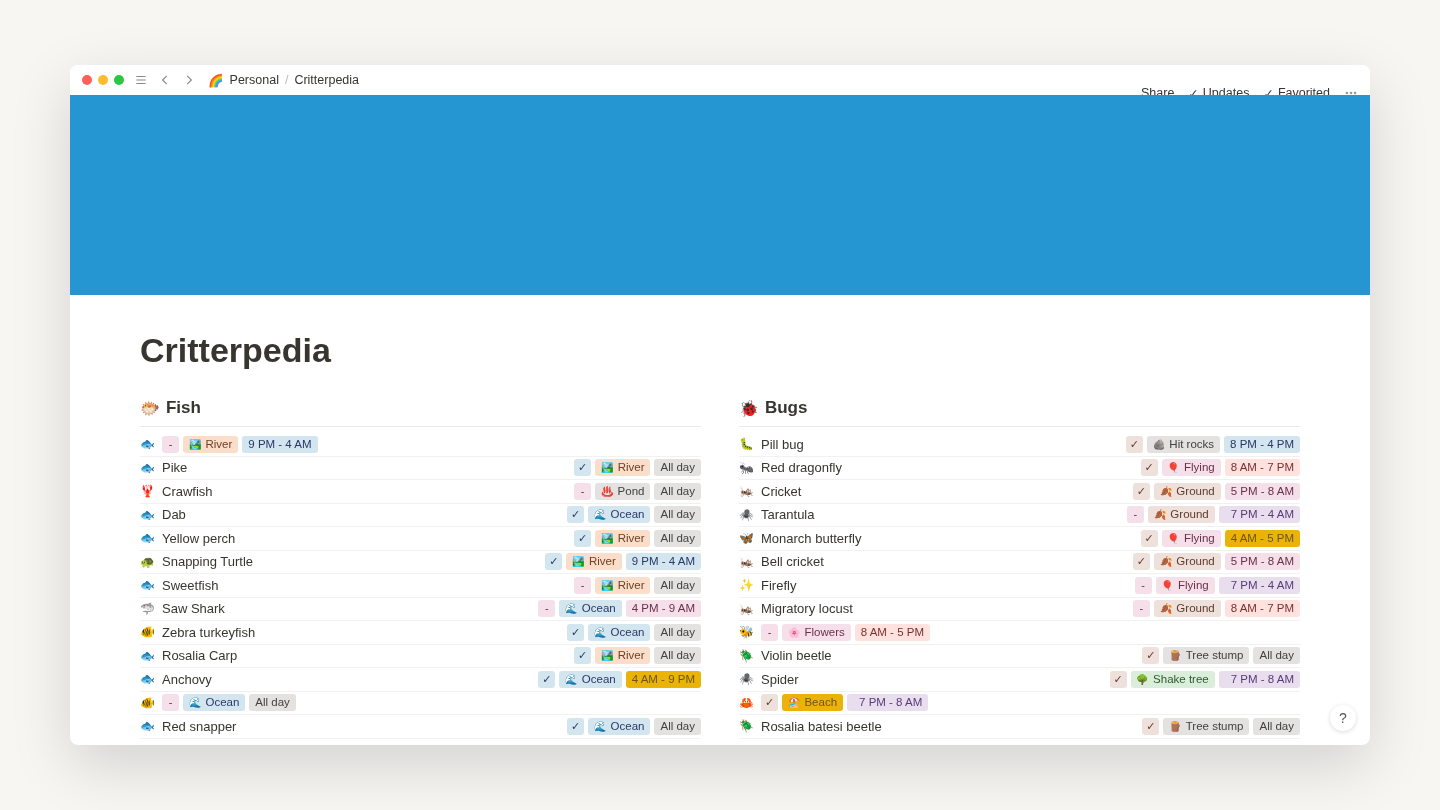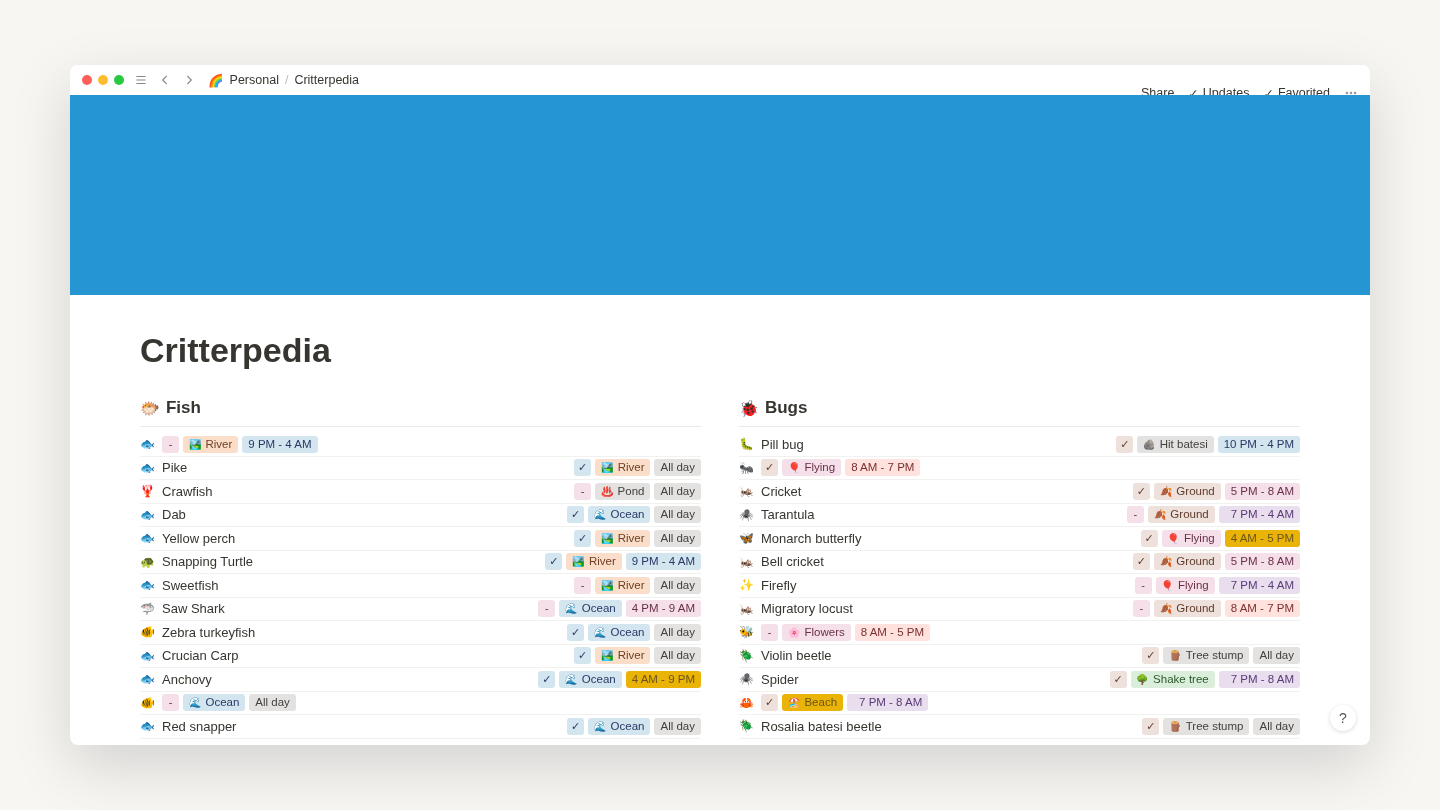--- a/index.html
+++ b/index.html
@@ -232,21 +232,21 @@
                   </span>
                   <span class="tag c-blue">
                     <span class="temoji">🌊</span>
                     <span>Ocean</span>
                   </span>
                   <span class="tag c-gray">All day</span>
                 </div>
               </div>
               <div class="row">
                 <span class="ricon">🐟</span>
-                <span class="rname">Crucian Carp</span>
+                <span class="rname">Rosalia Carp</span>
                 <div class="tags">
                   <span class="tag chk c-blue">
                     <span class="tick">✓</span>
                   </span>
                   <span class="tag c-orange">
                     <span class="temoji">🏞️</span>
                     <span>River</span>
                   </span>
                   <span class="tag c-gray">All day</span>
                 </div>
@@ -303,27 +303,28 @@
           <div id="bugs-rows">
               <div class="row">
                 <span class="ricon">🐛</span>
                 <span class="rname">Pill bug</span>
                 <div class="tags">
                   <span class="tag chk c-brown">
                     <span class="tick">✓</span>
                   </span>
                   <span class="tag c-gray">
                     <span class="temoji">🪨</span>
-                    <span>Hit batesi</span>
-                  </span>
-                  <span class="tag c-blue">10 PM - 4 PM</span>
+                    <span>Hit rocks</span>
+                  </span>
+                  <span class="tag c-blue">8 PM - 4 PM</span>
                 </div>
               </div>
               <div class="row">
                 <span class="ricon">🐜</span>
+                <span class="rname">Red dragonfly</span>
                 <div class="tags">
                   <span class="tag chk c-brown">
                     <span class="tick">✓</span>
                   </span>
                   <span class="tag c-pink">
                     <span class="temoji">🎈</span>
                     <span>Flying</span>
                   </span>
                   <span class="tag c-red">8 AM - 7 PM</span>
                 </div>

